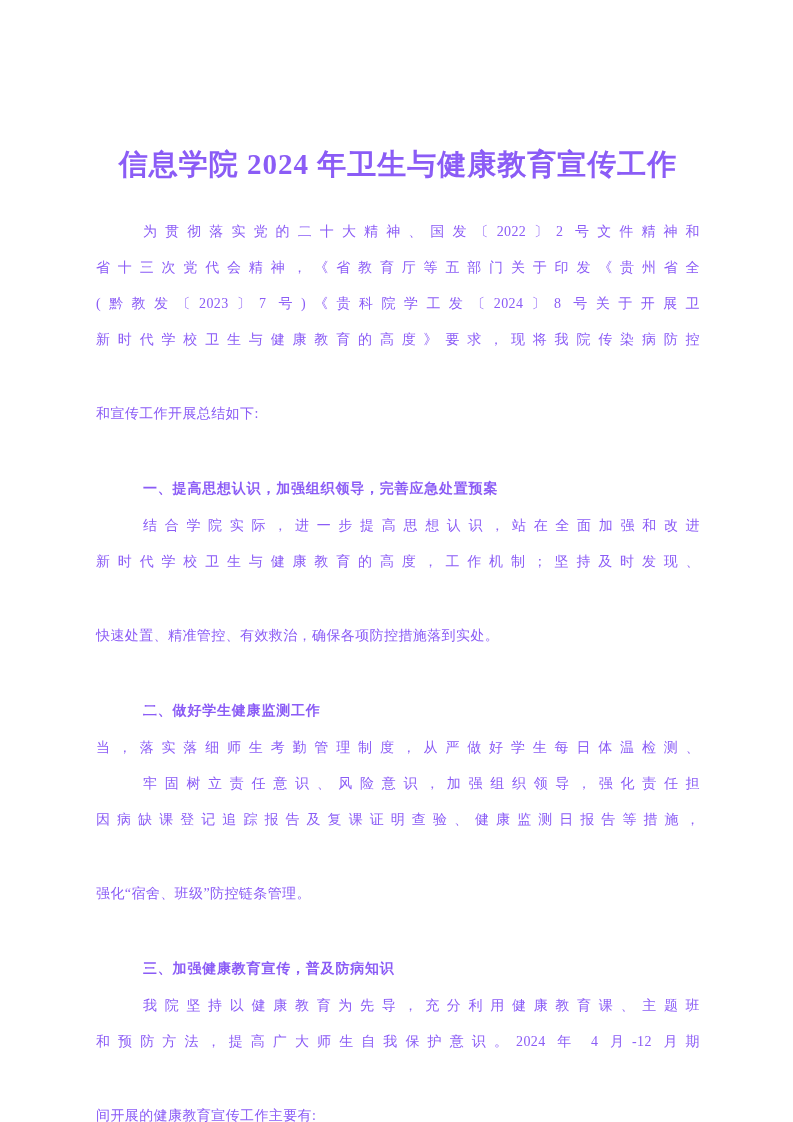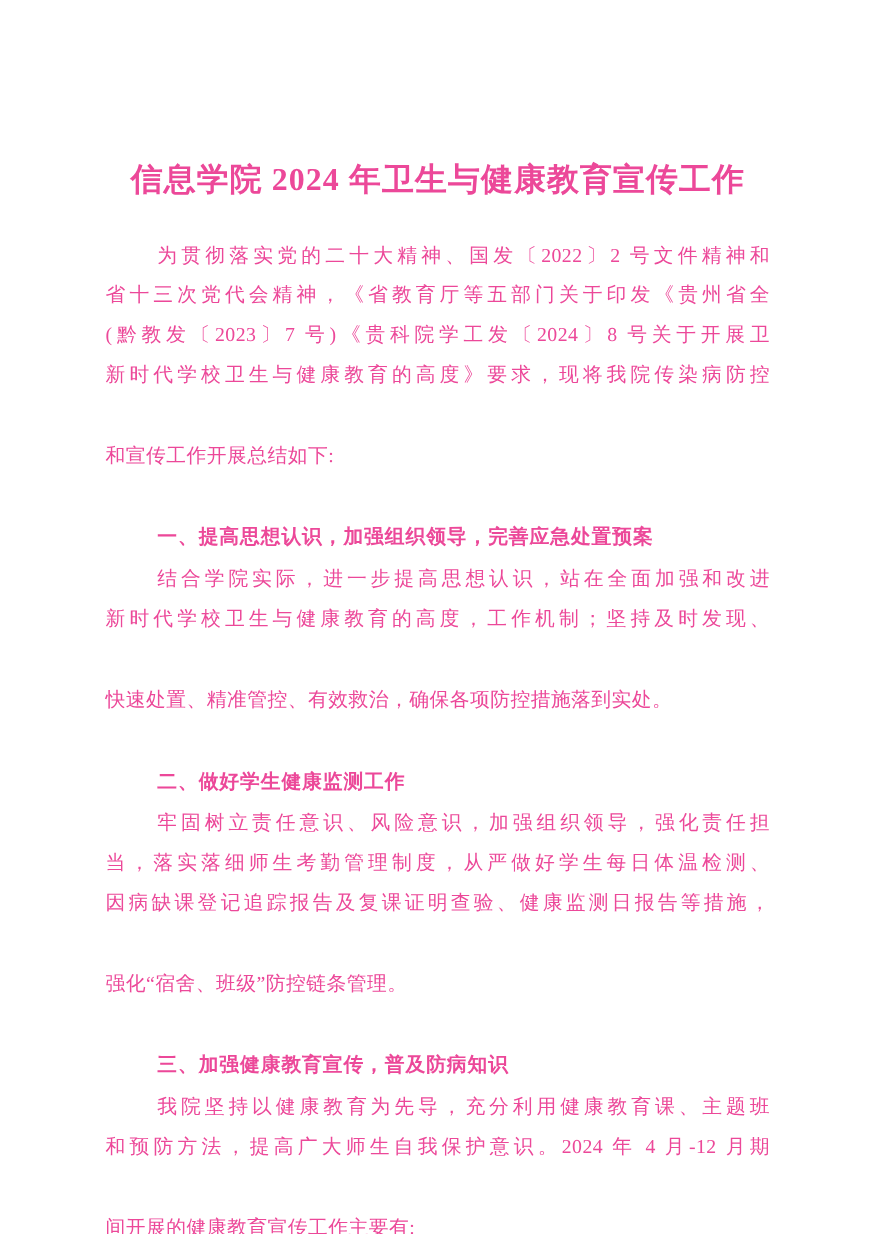--- a/index.html
+++ b/index.html
@@ -5,42 +5,42 @@
   html, body {
     margin: 0;
     padding: 0;
     background: #ffffff;
   }
   .page {
     position: relative;
     width: 793px;
     height: 1122px;
     background: #ffffff;
-    color: #ec4899;
+    color: #8b5cf6;
     overflow: hidden;
     font-family: "Liberation Serif", "DejaVu Serif", serif;
   }
   .content {
     position: absolute;
     left: 96px;
     top: 142px;
     width: 604px;
   }
   .doc-title {
     text-align: center;
     font-size: 29px;
     line-height: 44px;
     font-weight: bold;
     letter-spacing: 1px;
     margin-bottom: 28px;
     font-family: "Liberation Serif", "DejaVu Serif", serif;
     white-space: nowrap;
   }
   .line {
-    font-size: 18px;
+    font-size: 14px;
     line-height: 36px;
     height: 36px;
     text-align: justify;
     text-align-last: justify;
     text-justify: inter-ideograph;
     white-space: nowrap;
     letter-spacing: 0.4px;
   }
   .line.end {
     text-align-last: left;
@@ -74,22 +74,22 @@
     <div class="line end">和宣传工作开展总结如下:</div>
 
     <div class="line heading end">一、提高思想认识，加强组织领导，完善应急处置预案</div>
 
     <div class="line indent">结合学院实际，进一步提高思想认识，站在全面加强和改进</div>
     <div class="line">新时代学校卫生与健康教育的高度，工作机制；坚持及时发现、</div>
     <div class="line end">快速处置、精准管控、有效救治，确保各项防控措施落到实处。</div>
 
     <div class="line heading end">二、做好学生健康监测工作</div>
 
+    <div class="line">当，落实落细师生考勤管理制度，从严做好学生每日体温检测、</div>
     <div class="line indent">牢固树立责任意识、风险意识，加强组织领导，强化责任担</div>
-    <div class="line">当，落实落细师生考勤管理制度，从严做好学生每日体温检测、</div>
     <div class="line">因病缺课登记追踪报告及复课证明查验、健康监测日报告等措施，</div>
     <div class="line end">强化“宿舍、班级”防控链条管理。</div>
 
     <div class="line heading end">三、加强健康教育宣传，普及防病知识</div>
 
     <div class="line indent">我院坚持以健康教育为先导，充分利用健康教育课、主题班</div>
     <div class="line">和预防方法，提高广大师生自我保护意识。2024 年 4 月-12 月期</div>
     <div class="line end">间开展的健康教育宣传工作主要有:</div>
 
   </div>

